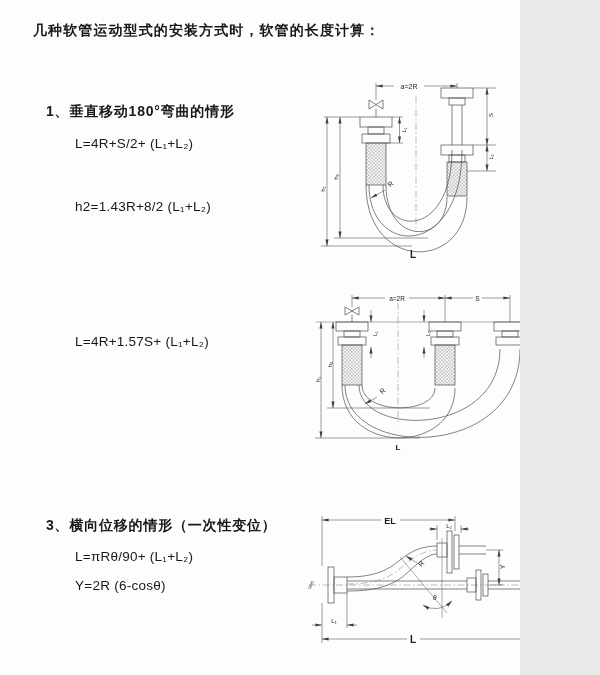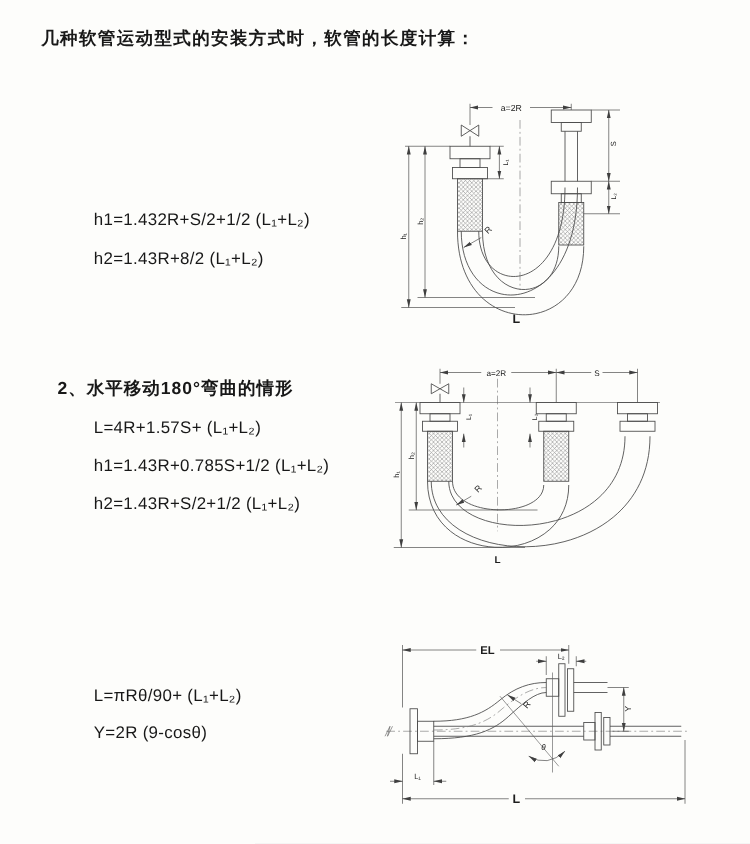--- a/index.html
+++ b/index.html
@@ -1,16 +1,16 @@
 <!DOCTYPE html>
 <html><head>
 <meta charset="utf-8">
 <style>
   html,body{margin:0;padding:0;background:#e9e9e9;}
-  .page{position:relative;width:600px;height:675px;background:#fdfdfb;overflow:hidden;
+  .page{position:relative;width:520px;height:675px;background:#fdfdfb;overflow:hidden;
         font-family:"Liberation Sans","DejaVu Sans",sans-serif;color:#181818;}
   .t{position:absolute;white-space:nowrap;}
   .title{font-size:14px;font-weight:700;letter-spacing:1.1px;}
   .heading{font-size:14px;font-weight:700;letter-spacing:0.8px;}
   .formula{font-size:13.5px;font-weight:500;letter-spacing:0.25px;}
   svg.diag{position:absolute;overflow:visible;}
   svg text{font-family:"Liberation Sans","DejaVu Sans",sans-serif;fill:#1d1d1d;}
   .s{stroke:#4c4c4c;stroke-width:.7;fill:none;}
   .d{stroke:#4c4c4c;stroke-width:.55;fill:none;}
   .thin{stroke:#5d5d5d;stroke-width:.5;fill:none;}
@@ -31,21 +31,22 @@
       </marker>
       <pattern id="hatch" width="3.4" height="3.4" patternUnits="userSpaceOnUse">
         <path d="M0,0 L3.4,3.4 M3.4,0 L0,3.4" stroke="#8d8d8d" stroke-width="0.45"></path>
       </pattern>
     </defs>
   </svg>
 
   <div class="t title" style="left:33px;top:22px">几种软管运动型式的安装方式时，软管的长度计算：</div>
 
   
-  <div class="t formula" style="left:75px;top:168px">h1=1.432R+S/2+1/2 (L₁+L₂)</div>
+  <div class="t heading" style="left:46px;top:103px">1、垂直移动180°弯曲的情形</div>
+  <div class="t formula" style="left:75px;top:136px">L=4R+S/2+ (L₁+L₂)</div>
   <div class="t formula" style="left:75px;top:199px">h2=1.43R+8/2 (L₁+L₂)</div>
 
   
   <svg class="diag" style="left:315px;top:80px" width="185" height="184" viewBox="315 80 185 184">
 
     <line class="cl" x1="416" y1="96" x2="416" y2="232"></line>
 
     <line class="d" x1="376" y1="83" x2="376" y2="100"></line>
     <line class="d" x1="457" y1="83" x2="457" y2="88"></line>
     <line class="d" x1="376" y1="86" x2="457" y2="86" marker-start="url(#arr)" marker-end="url(#arr)"></line>
@@ -100,24 +101,21 @@
       <path class="s" d="M383,185 C383,238 452,238 452,150"></path>
     </g>
 
     <text x="389" y="188" font-size="7" transform="rotate(-45 389 186)">R</text>
     <line class="d" x1="385" y1="190" x2="371" y2="198" marker-end="url(#arr)"></line>
 
     <text x="413" y="258" font-size="10" font-weight="bold" text-anchor="middle">L</text>
   </svg>
 
   
-  <div class="t heading" style="left:46px;top:302px">2、水平移动180°弯曲的情形</div>
   <div class="t formula" style="left:75px;top:334px">L=4R+1.57S+ (L₁+L₂)</div>
-  <div class="t formula" style="left:75px;top:365px">h1=1.43R+0.785S+1/2 (L₁+L₂)</div>
-  <div class="t formula" style="left:75px;top:395px">h2=1.43R+S/2+1/2 (L₁+L₂)</div>
 
   
   <svg class="diag" style="left:313px;top:290px" width="217" height="168" viewBox="313 290 217 168">
     <line class="cl" x1="398" y1="303" x2="398" y2="425"></line>
 
     <line class="d" x1="352" y1="295" x2="352" y2="307"></line>
     <line class="d" x1="445" y1="295" x2="445" y2="322"></line>
     <line class="d" x1="510" y1="295" x2="510" y2="322"></line>
     <line class="d" x1="352" y1="298" x2="445" y2="298" marker-start="url(#arr)" marker-end="url(#arr)"></line>
     <rect class="bgr" x="385" y="293.5" width="24" height="8"></rect>
@@ -172,22 +170,23 @@
       <path class="s" d="M359,385 C359,437 500,437 500,349"></path>
     </g>
 
     <text x="381" y="395" font-size="7" transform="rotate(-45 381 393)">R</text>
     <line class="d" x1="377" y1="397" x2="365" y2="404" marker-end="url(#arr)"></line>
 
     <text x="398" y="450" font-size="8" font-weight="bold" text-anchor="middle">L</text>
   </svg>
 
   
+  <div class="t heading" style="left:46px;top:517px">3、横向位移的情形（一次性变位）</div>
   <div class="t formula" style="left:75px;top:549px">L=πRθ/90+ (L₁+L₂)</div>
-  <div class="t formula" style="left:75px;top:578px">Y=2R (9-cosθ)</div>
+  <div class="t formula" style="left:75px;top:578px">Y=2R (6-cosθ)</div>
 
   
   <svg class="diag" style="left:305px;top:510px" width="255" height="140" viewBox="305 510 255 140">
 
     <line class="cl" x1="309" y1="585" x2="552" y2="585"></line>
     <path class="thin" d="M308,589 L312,581 L310,589 L314,581"></path>
 
     <line class="d" x1="322" y1="516" x2="322" y2="566"></line>
     <line class="d" x1="455" y1="516" x2="455" y2="531"></line>
     <line class="d" x1="322" y1="520" x2="455" y2="520" marker-start="url(#arr)" marker-end="url(#arr)"></line>

